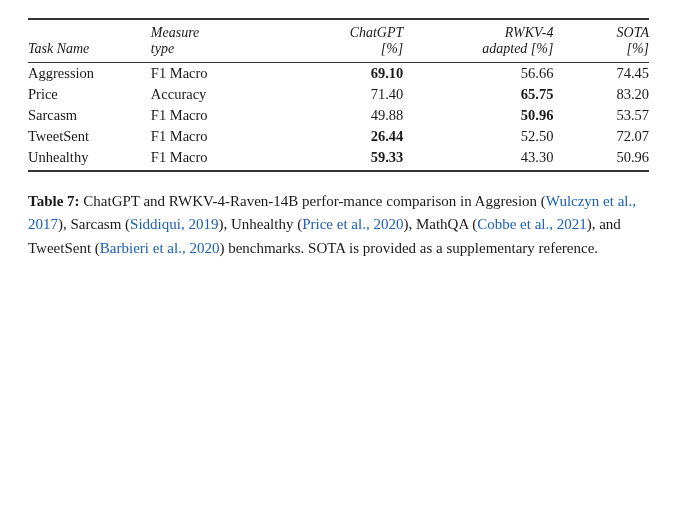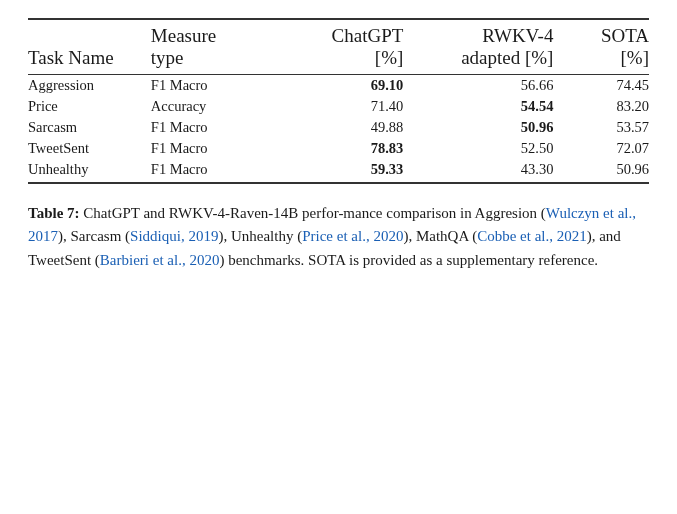--- a/index.html
+++ b/index.html
@@ -26,21 +26,22 @@
 
     thead tr.top-border td {
       border-top: 2px solid #333;
       padding-top: 5px;
     }
 
     thead tr.header-row td {
       border-bottom: 1.5px solid #333;
       padding-bottom: 5px;
       vertical-align: bottom;
-      font-size: 19px;
+      font-size: 14px;
+      font-style: italic;
     }
 
     thead tr.header-row td:first-child {
       text-align: left;
     }
 
     thead tr.header-row td:not(:first-child):not(:nth-child(2)) {
       text-align: right;
     }
 
@@ -117,34 +118,34 @@
           <td>Aggression</td>
           <td>F1 Macro</td>
           <td class="bold">69.10</td>
           <td>56.66</td>
           <td>74.45</td>
         </tr>
         <tr>
           <td>Price</td>
           <td>Accuracy</td>
           <td>71.40</td>
-          <td class="bold">54.54</td>
+          <td class="bold">65.75</td>
           <td>83.20</td>
         </tr>
         <tr>
           <td>Sarcasm</td>
           <td>F1 Macro</td>
           <td>49.88</td>
           <td class="bold">50.96</td>
           <td>53.57</td>
         </tr>
         <tr>
           <td>TweetSent</td>
           <td>F1 Macro</td>
-          <td class="bold">78.83</td>
+          <td class="bold">26.44</td>
           <td>52.50</td>
           <td>72.07</td>
         </tr>
         <tr class="bottom-border">
           <td>Unhealthy</td>
           <td>F1 Macro</td>
           <td class="bold">59.33</td>
           <td>43.30</td>
           <td>50.96</td>
         </tr>

